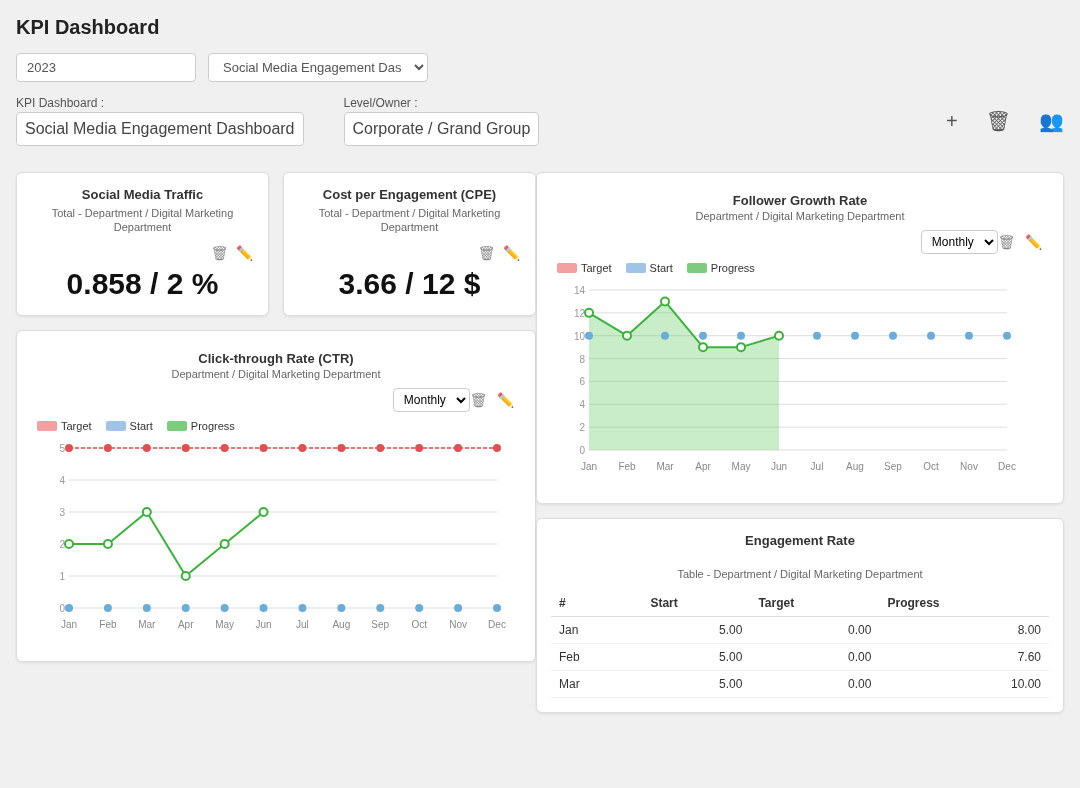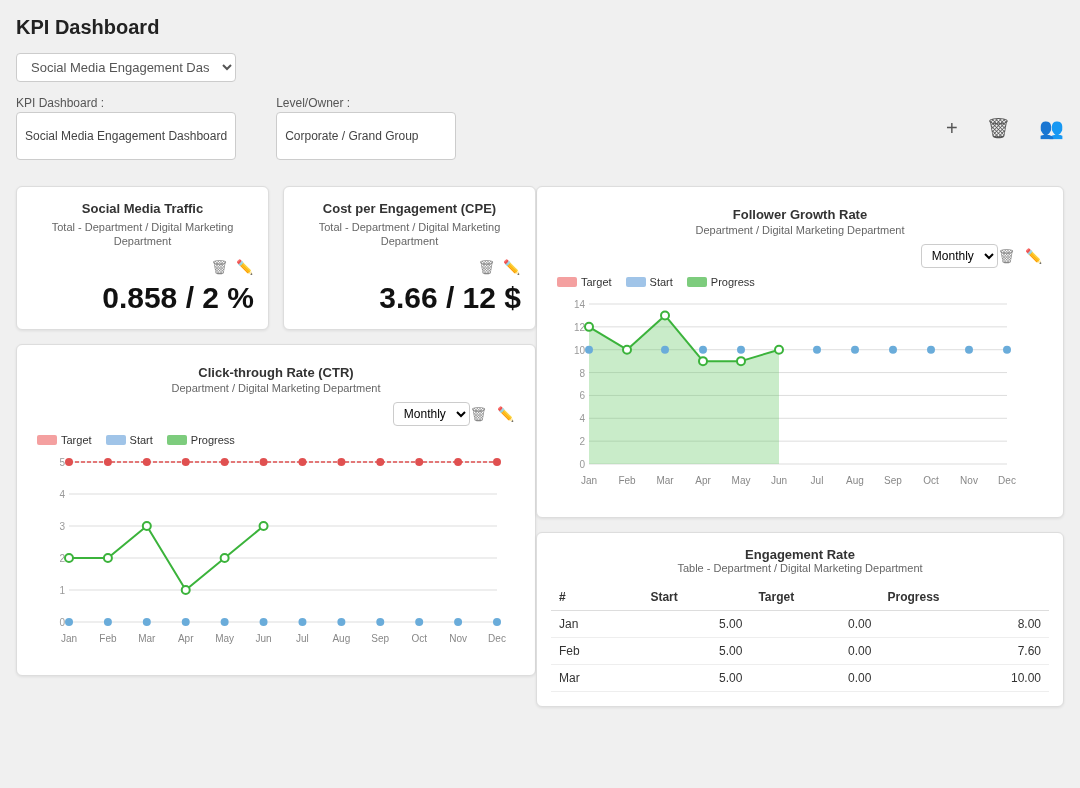--- a/index.html
+++ b/index.html
@@ -14,79 +14,80 @@
     .select-field {
       border: 1px solid #ccc; border-radius: 4px; padding: 5px 10px;
       background: white; font-size: 13px; color: #555; width: 220px;
       cursor: pointer; appearance: auto;
     }
 
     .filter-row { display: flex; align-items: center; gap: 40px; margin-bottom: 26px; }
     .filter-group { display: flex; flex-direction: column; gap: 2px; }
     .filter-label { font-size: 12px; color: #555; }
     .filter-value {
-      border: 1px solid #ccc; border-radius: 4px; padding: 16px 8px;
-      background: white; font-size: 12px; color: #444; min-width: 180px;
+      border: 1px solid #ccc; border-radius: 4px; padding: 7px 8px;
+      background: white; font-size: 16px; color: #444; min-width: 180px;
     }
     .action-icons { display: flex; gap: 28px; margin-left: auto; align-items: center; font-size: 20px; color: #555; }
     .action-icon { cursor: pointer; }
 
     .main-grid { display: grid; grid-template-columns: 520px 1fr; }
 
     .left-col { display: flex; flex-direction: column; gap: 14px; }
     .right-col { display: flex; flex-direction: column; gap: 14px; }
 
     .kpi-cards { display: grid; grid-template-columns: 1fr 1fr; gap: 14px; }
 
     .card {
       background: white; border-radius: 6px; border: 1px solid #ddd;
       padding: 14px; box-shadow: 0 1px 3px rgba(0,0,0,0.08);
     }
 
     .kpi-card { position: relative; }
     .kpi-title { font-weight: bold; font-size: 13px; text-align: center; margin-bottom: 4px; }
     .kpi-subtitle { font-size: 11px; color: #666; text-align: center; line-height: 1.3; margin-bottom: 10px; }
     .kpi-icons { display: flex; justify-content: flex-end; gap: 8px; margin-bottom: 6px; color: #888; font-size: 14px; }
-    .kpi-value { font-size: 30px; font-weight: bold; text-align: right; color: #111; }
+    .kpi-value { font-size: 30px; font-weight: bold; text-align: center; color: #111; }
 
     .chart-card { padding: 20px; }
     .chart-title { font-weight: bold; font-size: 13px; text-align: center; margin-bottom: 2px; }
     .chart-subtitle { font-size: 11px; color: #666; text-align: center; margin-bottom: 8px; }
 
     .chart-controls { display: flex; justify-content: flex-end; align-items: center; margin-bottom: 8px; }
     .chart-select { border: 1px solid #ccc; border-radius: 4px; padding: 3px 6px; font-size: 12px; background: white; cursor: pointer; }
     .chart-actions { display: flex; gap: 10px; color: #888; font-size: 14px; }
 
     .legend { display: flex; gap: 14px; margin-bottom: 6px; font-size: 11px; align-items: center; }
     .legend-item { display: flex; align-items: center; gap: 4px; }
     .legend-dot { width: 20px; height: 10px; border-radius: 2px; }
     .legend-target { background: #f4a0a0; }
     .legend-start { background: #a0c4e8; }
     .legend-progress { background: #7dcc7d; }
 
     svg { overflow: visible; }
 
     .table-card { padding: 14px; }
-    .table-title { font-weight: bold; font-size: 13px; text-align: center; margin-bottom: 0; }
+    .table-title { font-weight: bold; font-size: 13px; text-align: center; margin-bottom: 20px; }
     .table-subtitle { font-size: 11px; color: #666; text-align: center; margin-bottom: 10px; }
 
     .data-table { width: 100%; border-collapse: collapse; font-size: 12px; }
     .data-table th { text-align: left; padding: 6px 8px; font-weight: bold; border-bottom: 1px solid #ddd; }
     .data-table td { padding: 6px 8px; border-bottom: 1px solid #eee; }
     .data-table .num { text-align: right; }
     .table-wrapper { max-height: 160px; overflow-y: auto; }
 
     .scrollbar-hint { position: relative; }
   </style>
 </head>
 <body>
 
 <h1>KPI Dashboard</h1>
 
 <div class="top-controls">
+  <input class="input-field" type="text" value="2023" style="">
   <select class="select-field">
     <option>Social Media Engagement Dash</option>
   </select>
 </div>
 
 <div class="filter-row">
   <div class="filter-group">
     <span class="filter-label">KPI Dashboard :</span>
     <div class="filter-value">Social Media Engagement Dashboard</div>
   </div>

